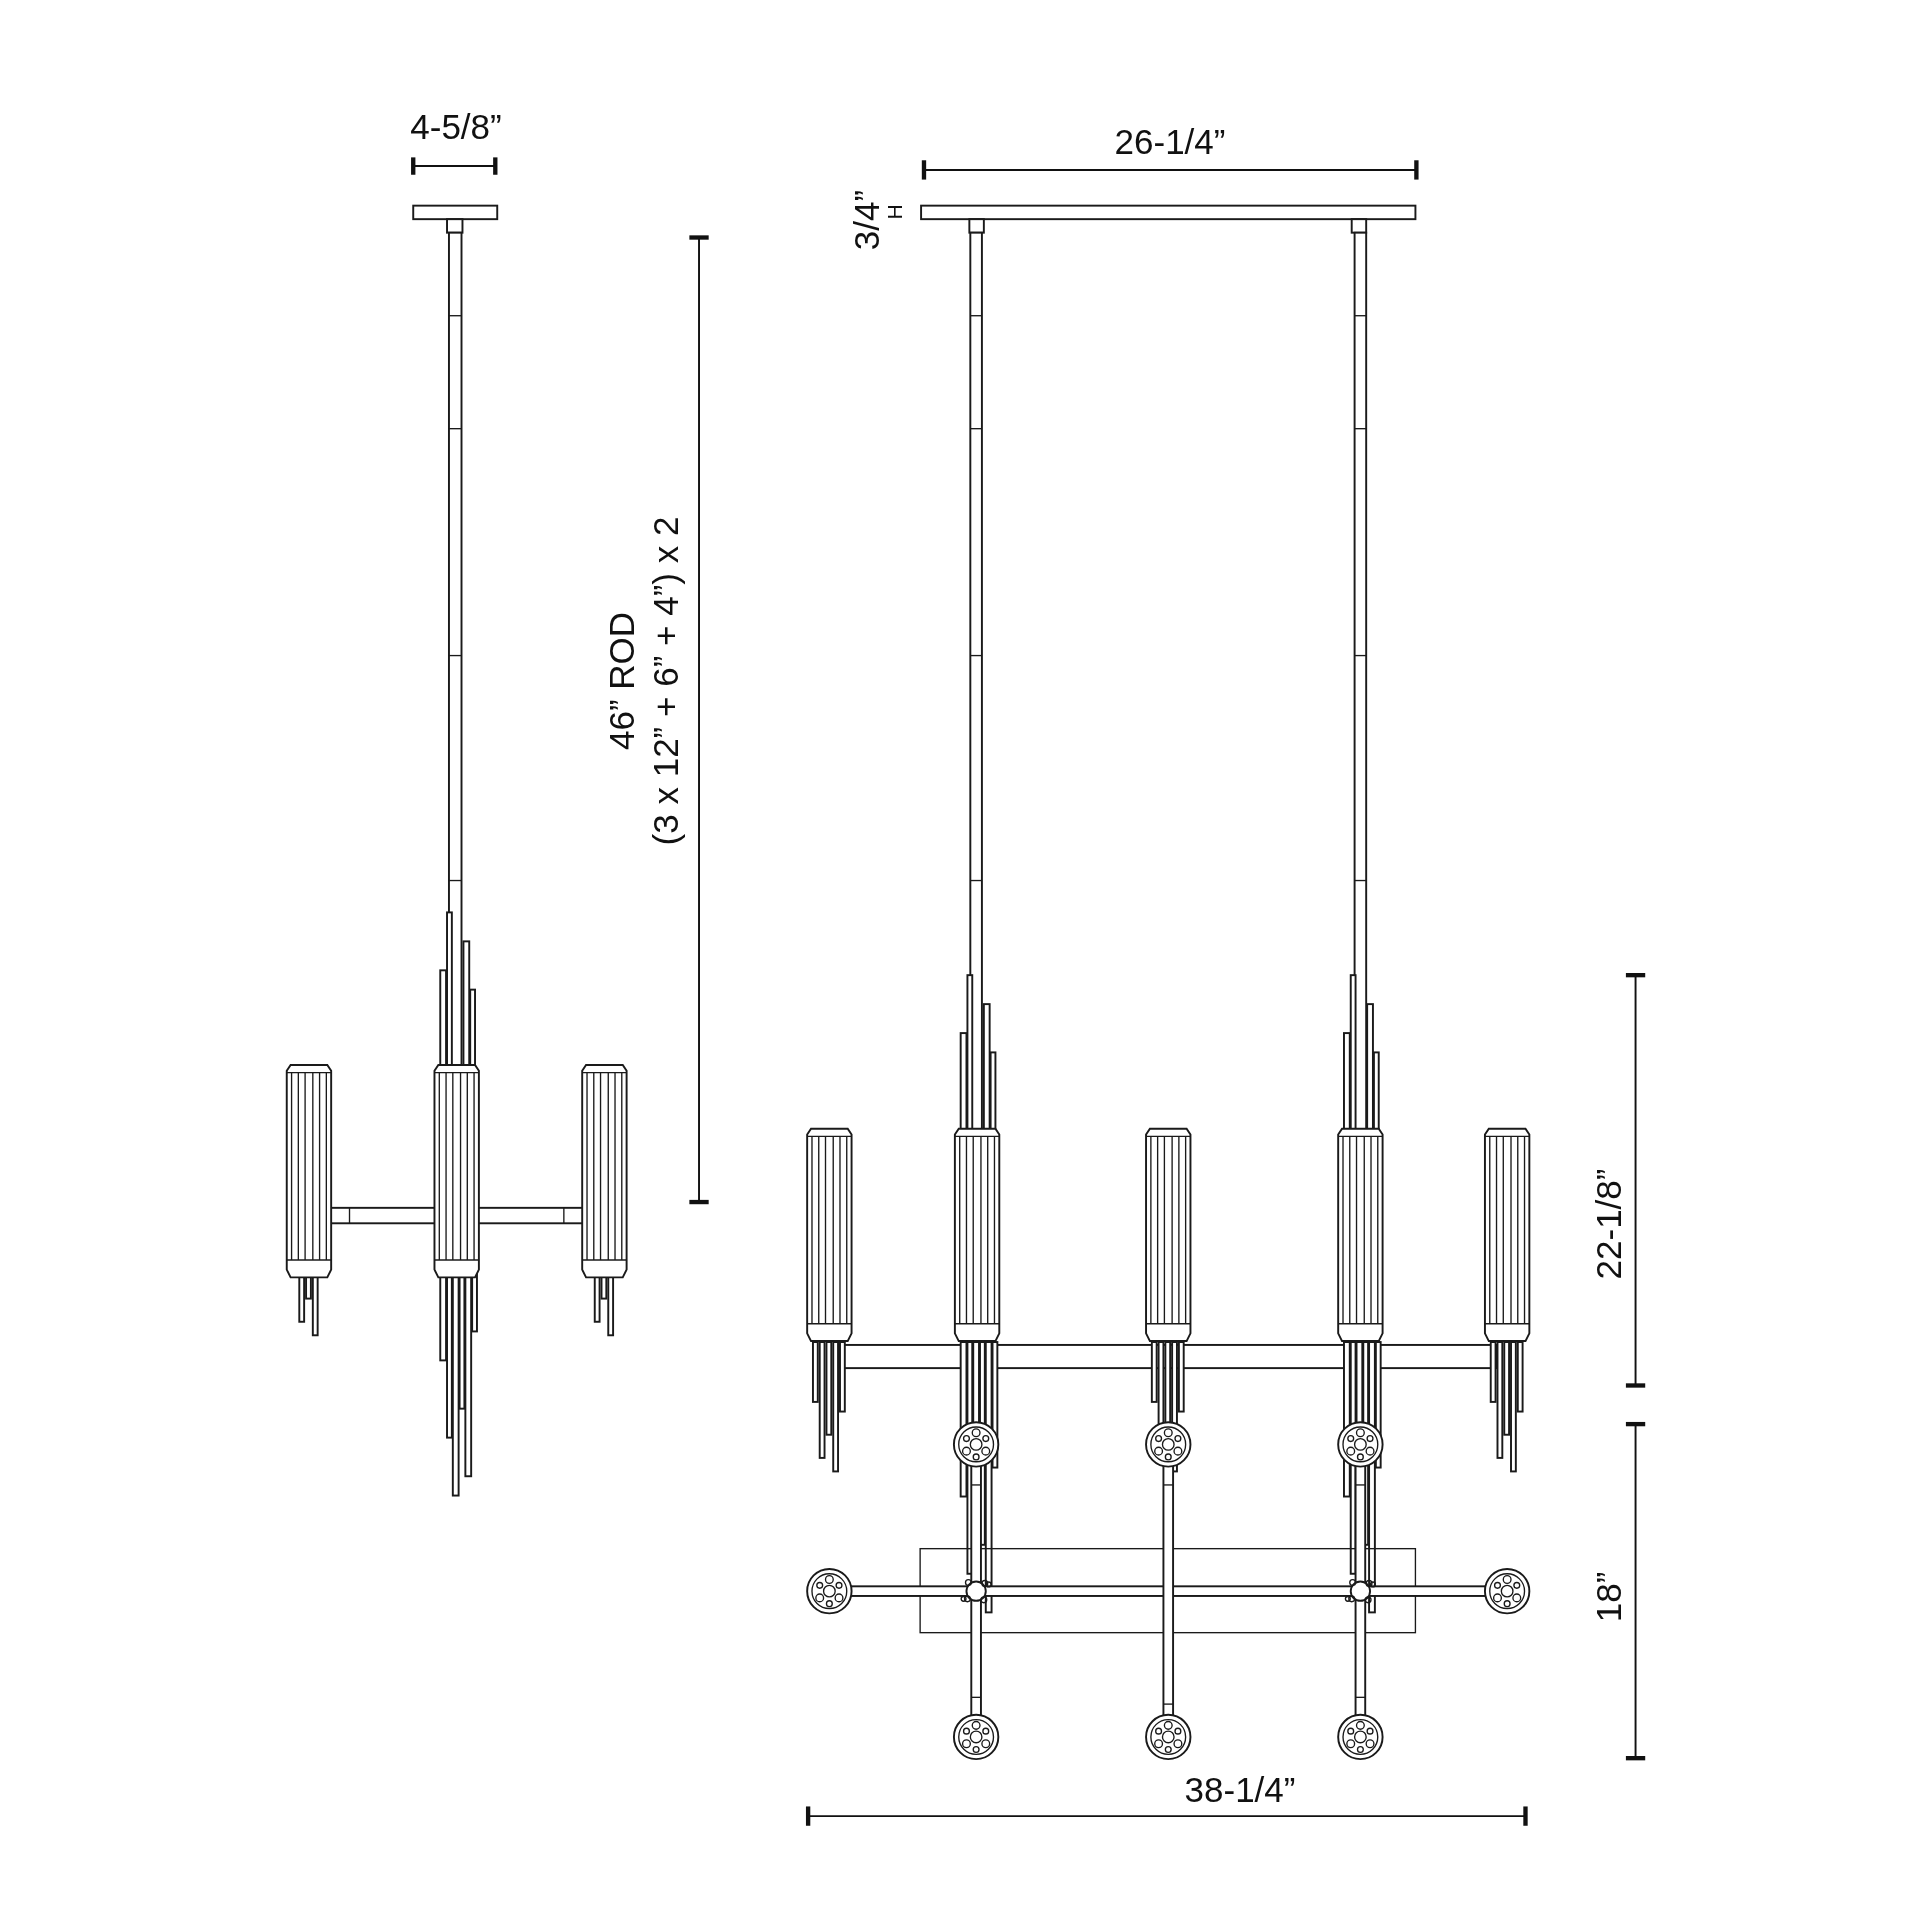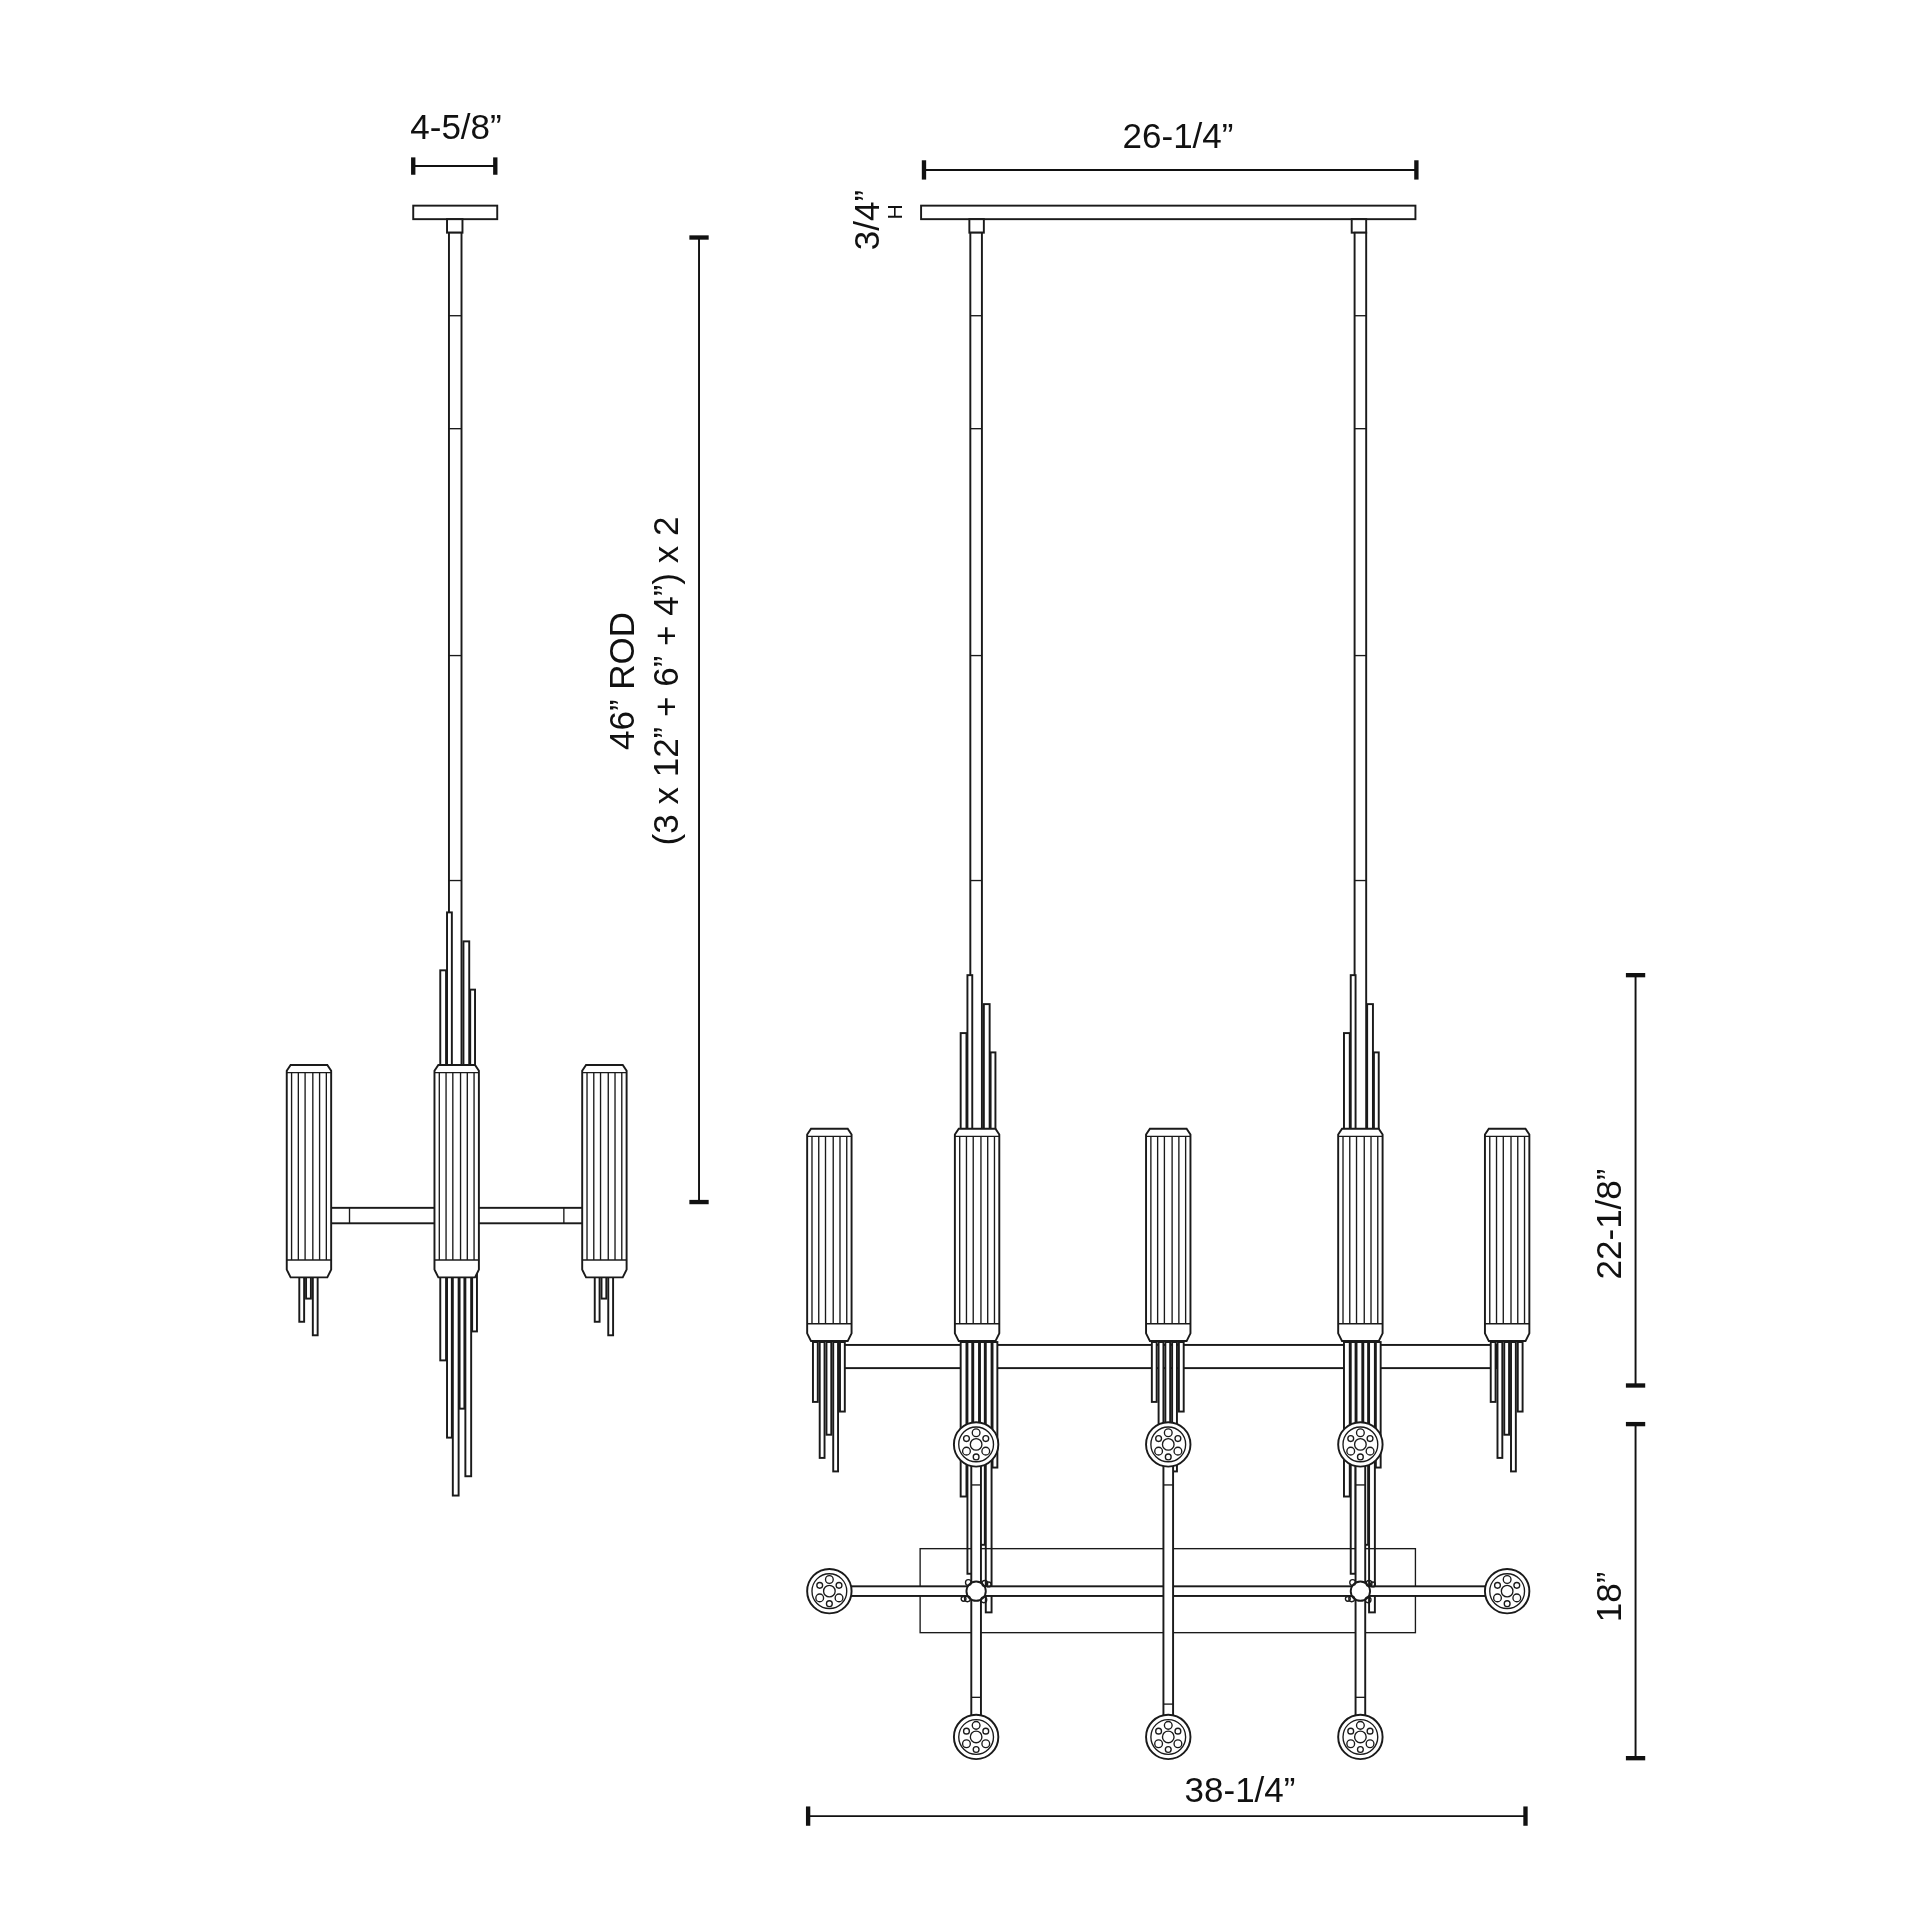--- a/index.html
+++ b/index.html
@@ -200,21 +200,21 @@
 
     <g>
       <line class="dim" x1="837" y1="1881" x2="1580" y2="1881"></line>
       <line class="tick" x1="837" y1="1871" x2="837" y2="1891"></line>
       <line class="tick" x1="1580" y1="1871" x2="1580" y2="1891"></line>
     </g>
   </g>
 </svg>
 
 <div class="lbl ctr" style="left:456px; top:126px;">4-5/8”</div>
-<div class="lbl ctr" style="left:1170px; top:135px;margin-left:8px;">26-1/4”</div>
+<div class="lbl ctr" style="left:1170px; top:141px;">26-1/4”</div>
 <div class="lbl rot" style="left:866px; top:220px;">3/4”</div>
 <div class="lbl rot" style="left:894px; top:212px; font-size:21px;">H</div>
 <div class="lbl rot" style="left:621px; top:681px;">46” ROD</div>
 <div class="lbl rot" style="left:665px; top:681px;">(3 x 12” + 6” + 4”) x 2</div>
 <div class="lbl rot" style="left:1608px; top:1224px;">22-1/8”</div>
 <div class="lbl rot" style="left:1608px; top:1597px;">18”</div>
 <div class="lbl ctr" style="left:1240px; top:1789px;">38-1/4”</div>
 
 
 </body></html>

